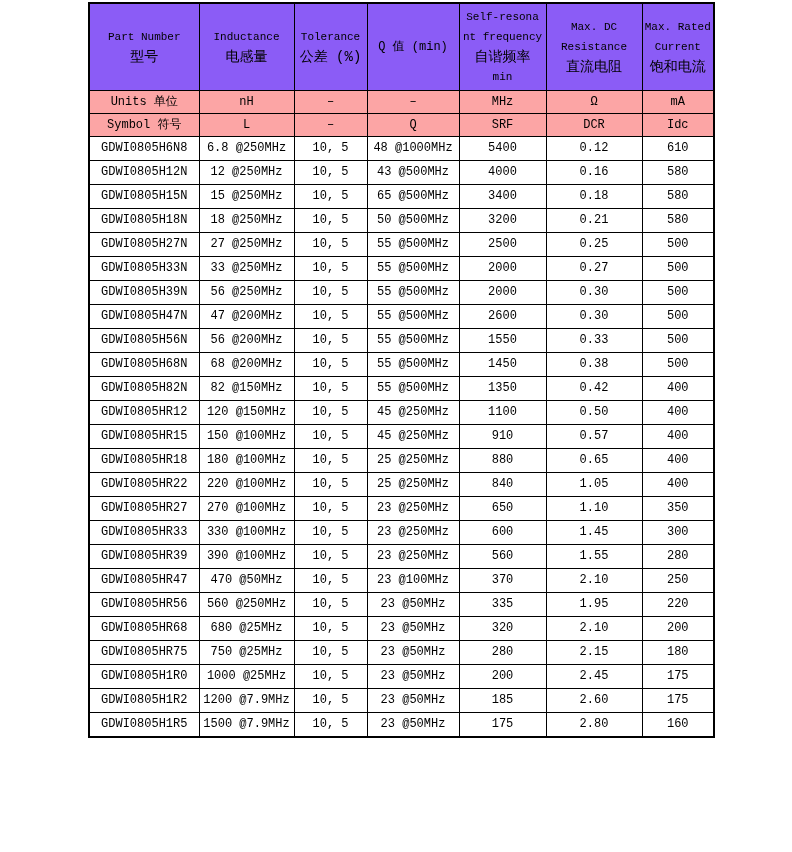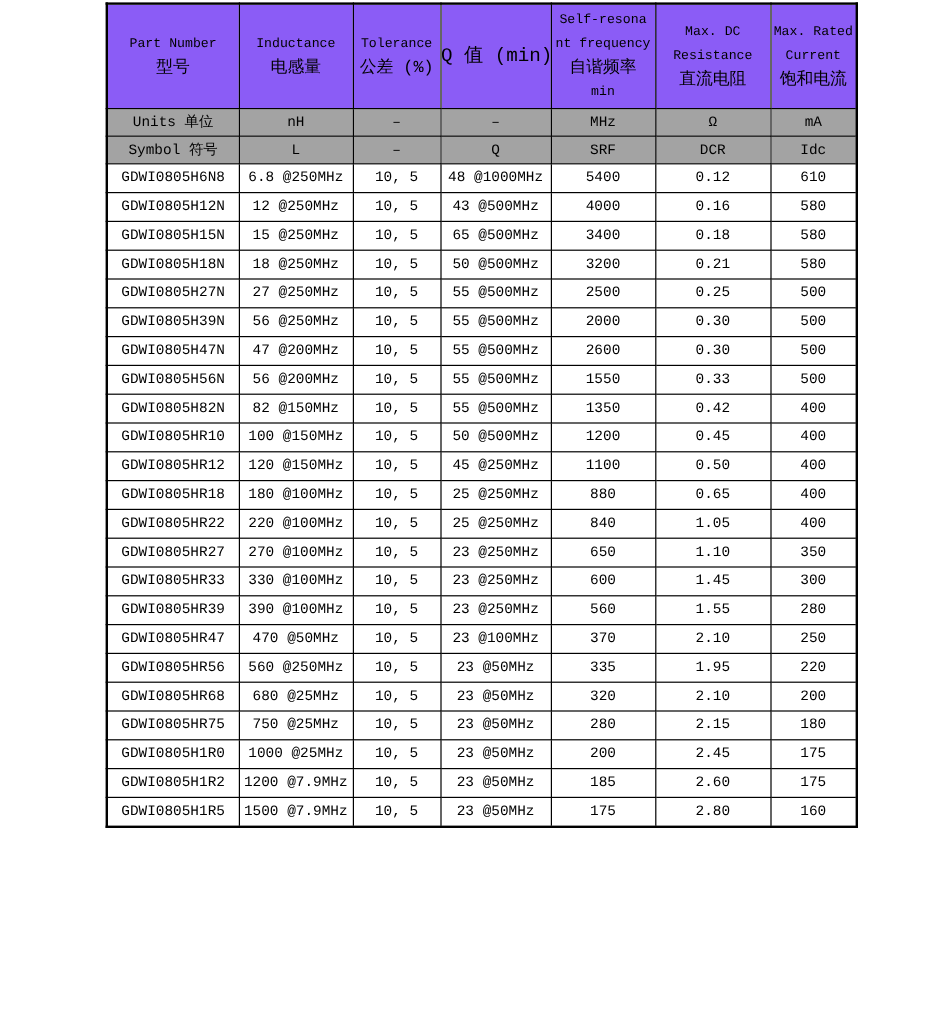--- a/index.html
+++ b/index.html
@@ -35,21 +35,21 @@
     font-size: 11px;
   }
   tr.header-row .line {
     display: block;
     line-height: 20px;
   }
   tr.header-row .cn {
     font-size: 14px;
   }
   tr.meta-row th, tr.meta-row td {
-    background: #a3a3a3;
+    background: #fca5a5;
     height: 22px;
     font-size: 12px;
     line-height: 22px;
   }
   tbody td {
     background: #ffffff;
     height: 23px;
     font-size: 12px;
     line-height: 23px;
   }
@@ -76,21 +76,21 @@
         </th>
         <th>
           <span class="line">Inductance</span>
           <span class="line cn">电感量</span>
         </th>
         <th>
           <span class="line">Tolerance</span>
           <span class="line cn">公差 (%)</span>
         </th>
         <th>
-          <span class="line" style="font-size:16px">Q 值 (min)</span>
+          <span class="line" style="font-size:12px">Q 值 (min)</span>
         </th>
         <th>
           <span class="line">Self-resona</span>
           <span class="line">nt frequency</span>
           <span class="line cn">自谐频率</span>
           <span class="line">min</span>
         </th>
         <th>
           <span class="line">Max. DC</span>
           <span class="line">Resistance</span>
@@ -161,20 +161,29 @@
         <tr>
           <td>GDWI0805H27N</td>
           <td>27 @250MHz</td>
           <td>10, 5</td>
           <td>55 @500MHz</td>
           <td>2500</td>
           <td>0.25</td>
           <td>500</td>
         </tr>
         <tr>
+          <td>GDWI0805H33N</td>
+          <td>33 @250MHz</td>
+          <td>10, 5</td>
+          <td>55 @500MHz</td>
+          <td>2000</td>
+          <td>0.27</td>
+          <td>500</td>
+        </tr>
+        <tr>
           <td>GDWI0805H39N</td>
           <td>56 @250MHz</td>
           <td>10, 5</td>
           <td>55 @500MHz</td>
           <td>2000</td>
           <td>0.30</td>
           <td>500</td>
         </tr>
         <tr>
           <td>GDWI0805H47N</td>
@@ -188,44 +197,53 @@
         <tr>
           <td>GDWI0805H56N</td>
           <td>56 @200MHz</td>
           <td>10, 5</td>
           <td>55 @500MHz</td>
           <td>1550</td>
           <td>0.33</td>
           <td>500</td>
         </tr>
         <tr>
+          <td>GDWI0805H68N</td>
+          <td>68 @200MHz</td>
+          <td>10, 5</td>
+          <td>55 @500MHz</td>
+          <td>1450</td>
+          <td>0.38</td>
+          <td>500</td>
+        </tr>
+        <tr>
           <td>GDWI0805H82N</td>
           <td>82 @150MHz</td>
           <td>10, 5</td>
           <td>55 @500MHz</td>
           <td>1350</td>
           <td>0.42</td>
-          <td>400</td>
-        </tr>
-        <tr>
-          <td>GDWI0805HR10</td>
-          <td>100 @150MHz</td>
-          <td>10, 5</td>
-          <td>50 @500MHz</td>
-          <td>1200</td>
-          <td>0.45</td>
           <td>400</td>
         </tr>
         <tr>
           <td>GDWI0805HR12</td>
           <td>120 @150MHz</td>
           <td>10, 5</td>
           <td>45 @250MHz</td>
           <td>1100</td>
           <td>0.50</td>
+          <td>400</td>
+        </tr>
+        <tr>
+          <td>GDWI0805HR15</td>
+          <td>150 @100MHz</td>
+          <td>10, 5</td>
+          <td>45 @250MHz</td>
+          <td>910</td>
+          <td>0.57</td>
           <td>400</td>
         </tr>
         <tr>
           <td>GDWI0805HR18</td>
           <td>180 @100MHz</td>
           <td>10, 5</td>
           <td>25 @250MHz</td>
           <td>880</td>
           <td>0.65</td>
           <td>400</td>

